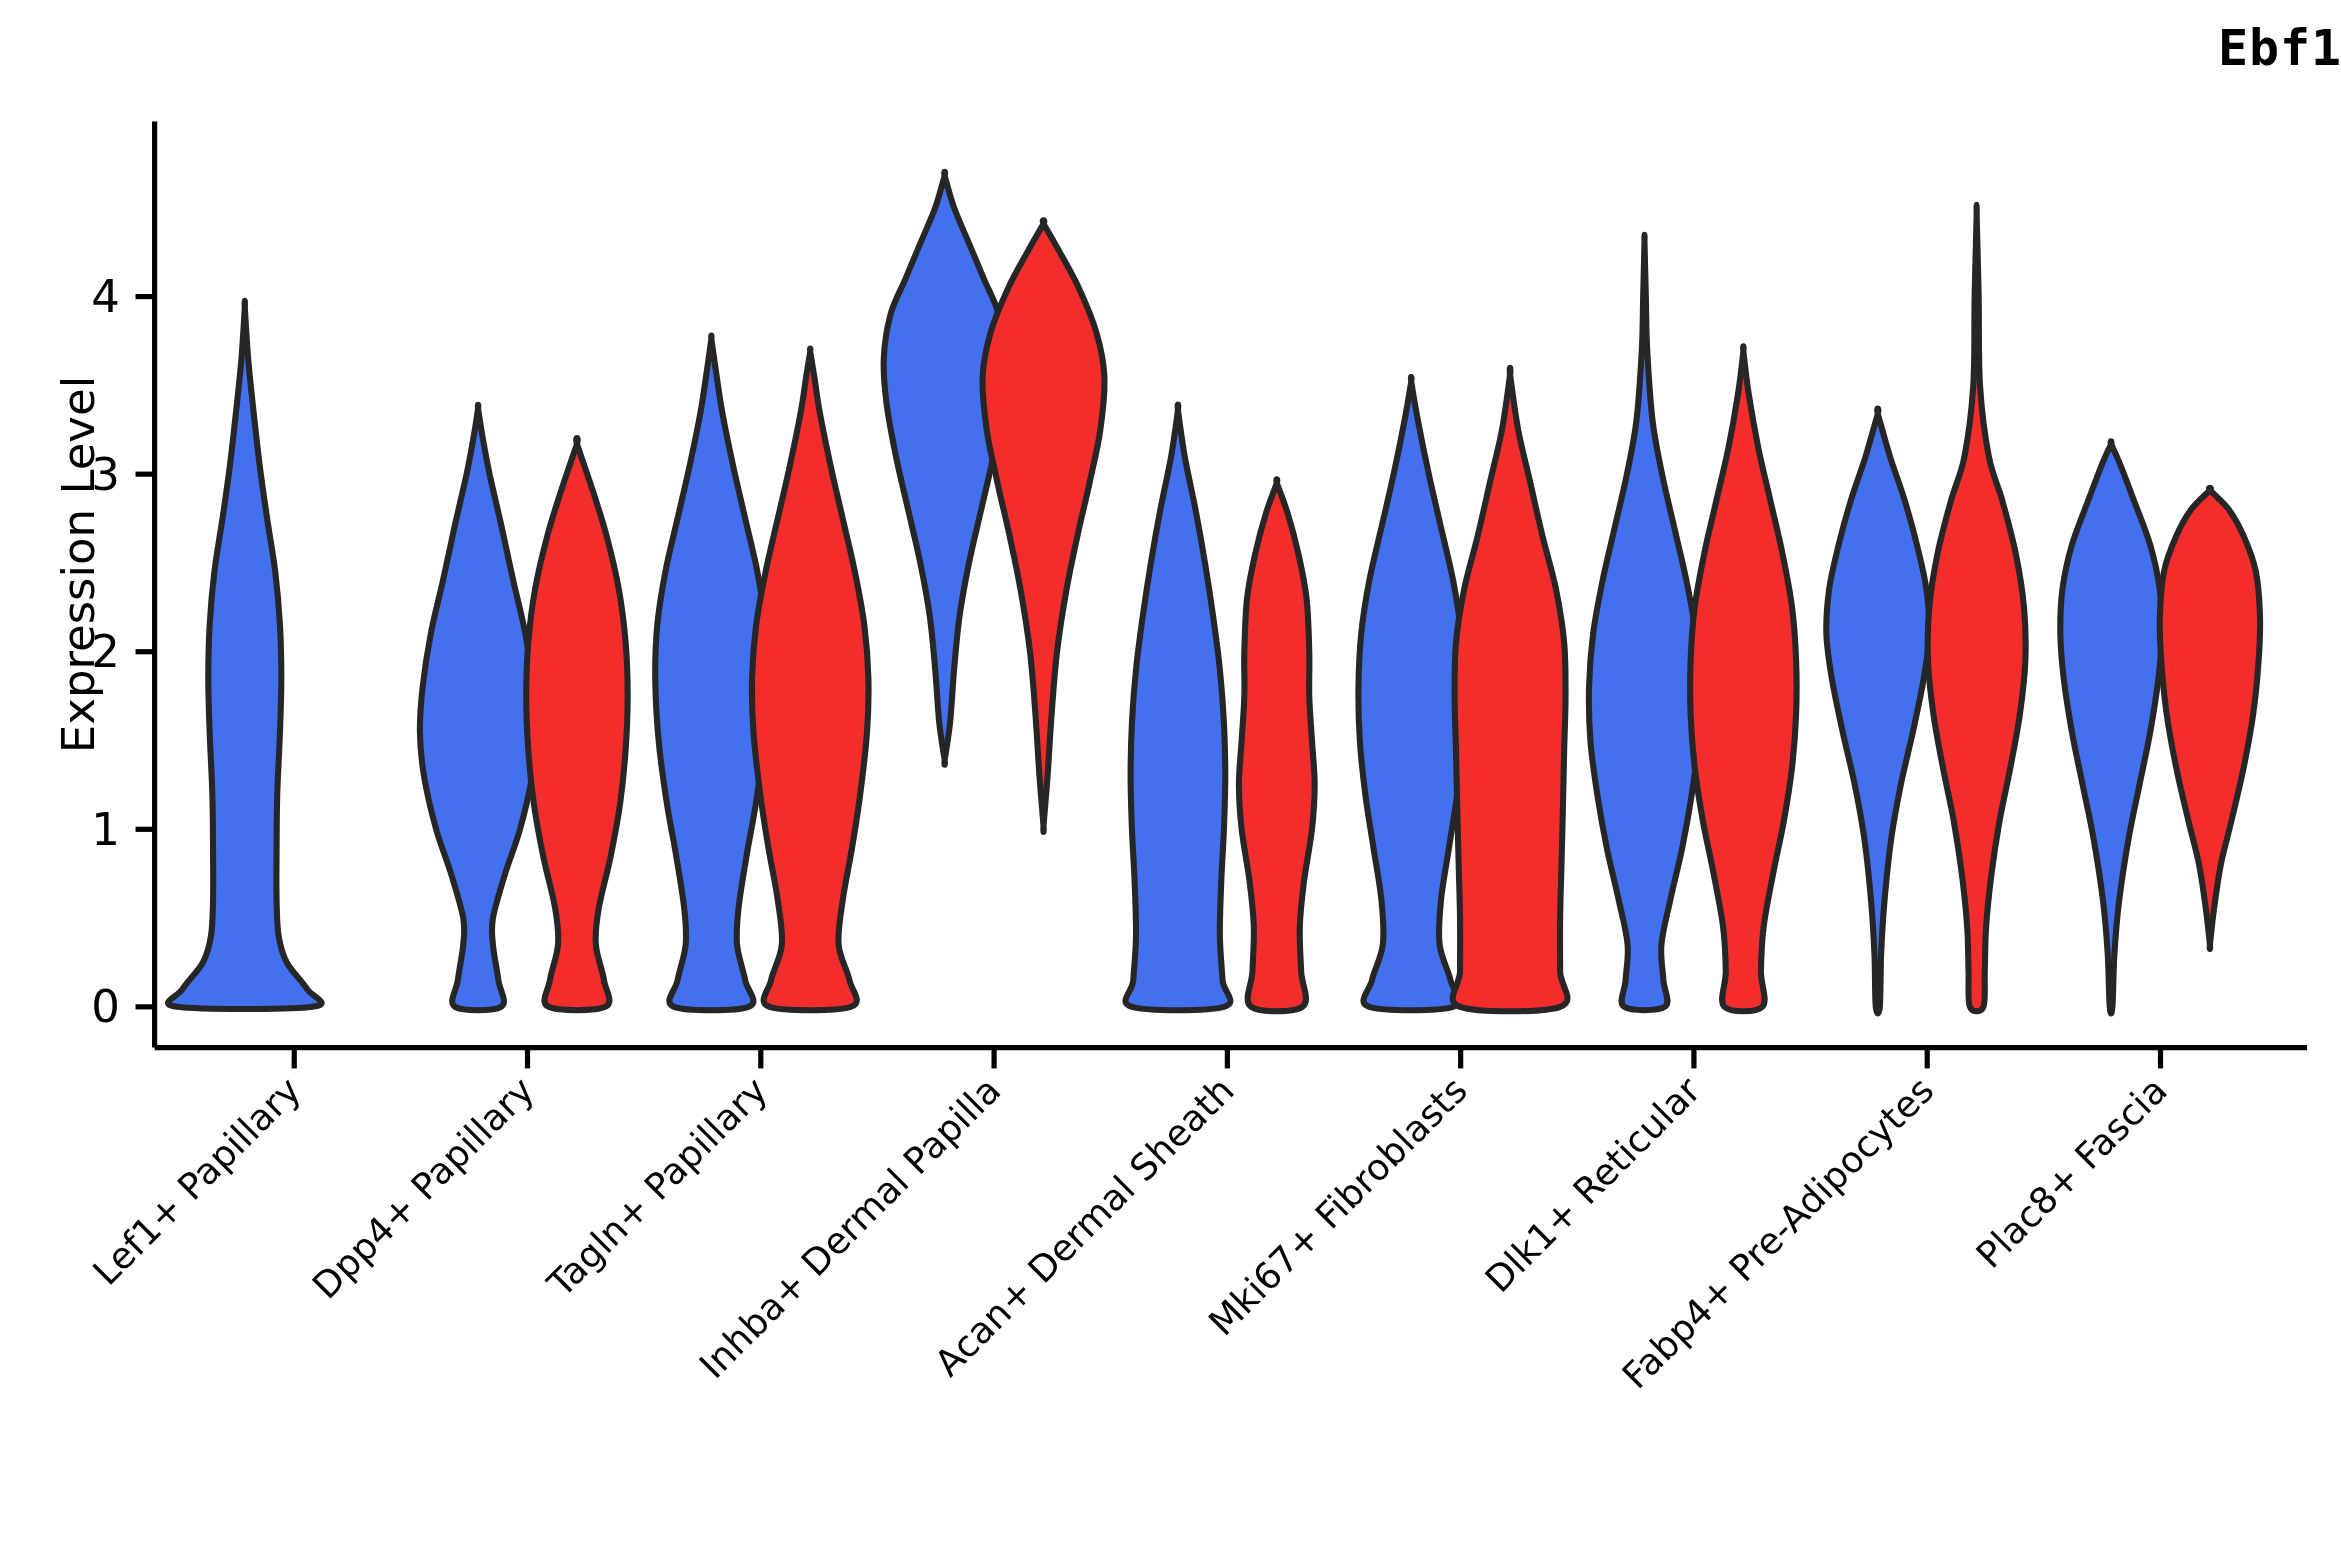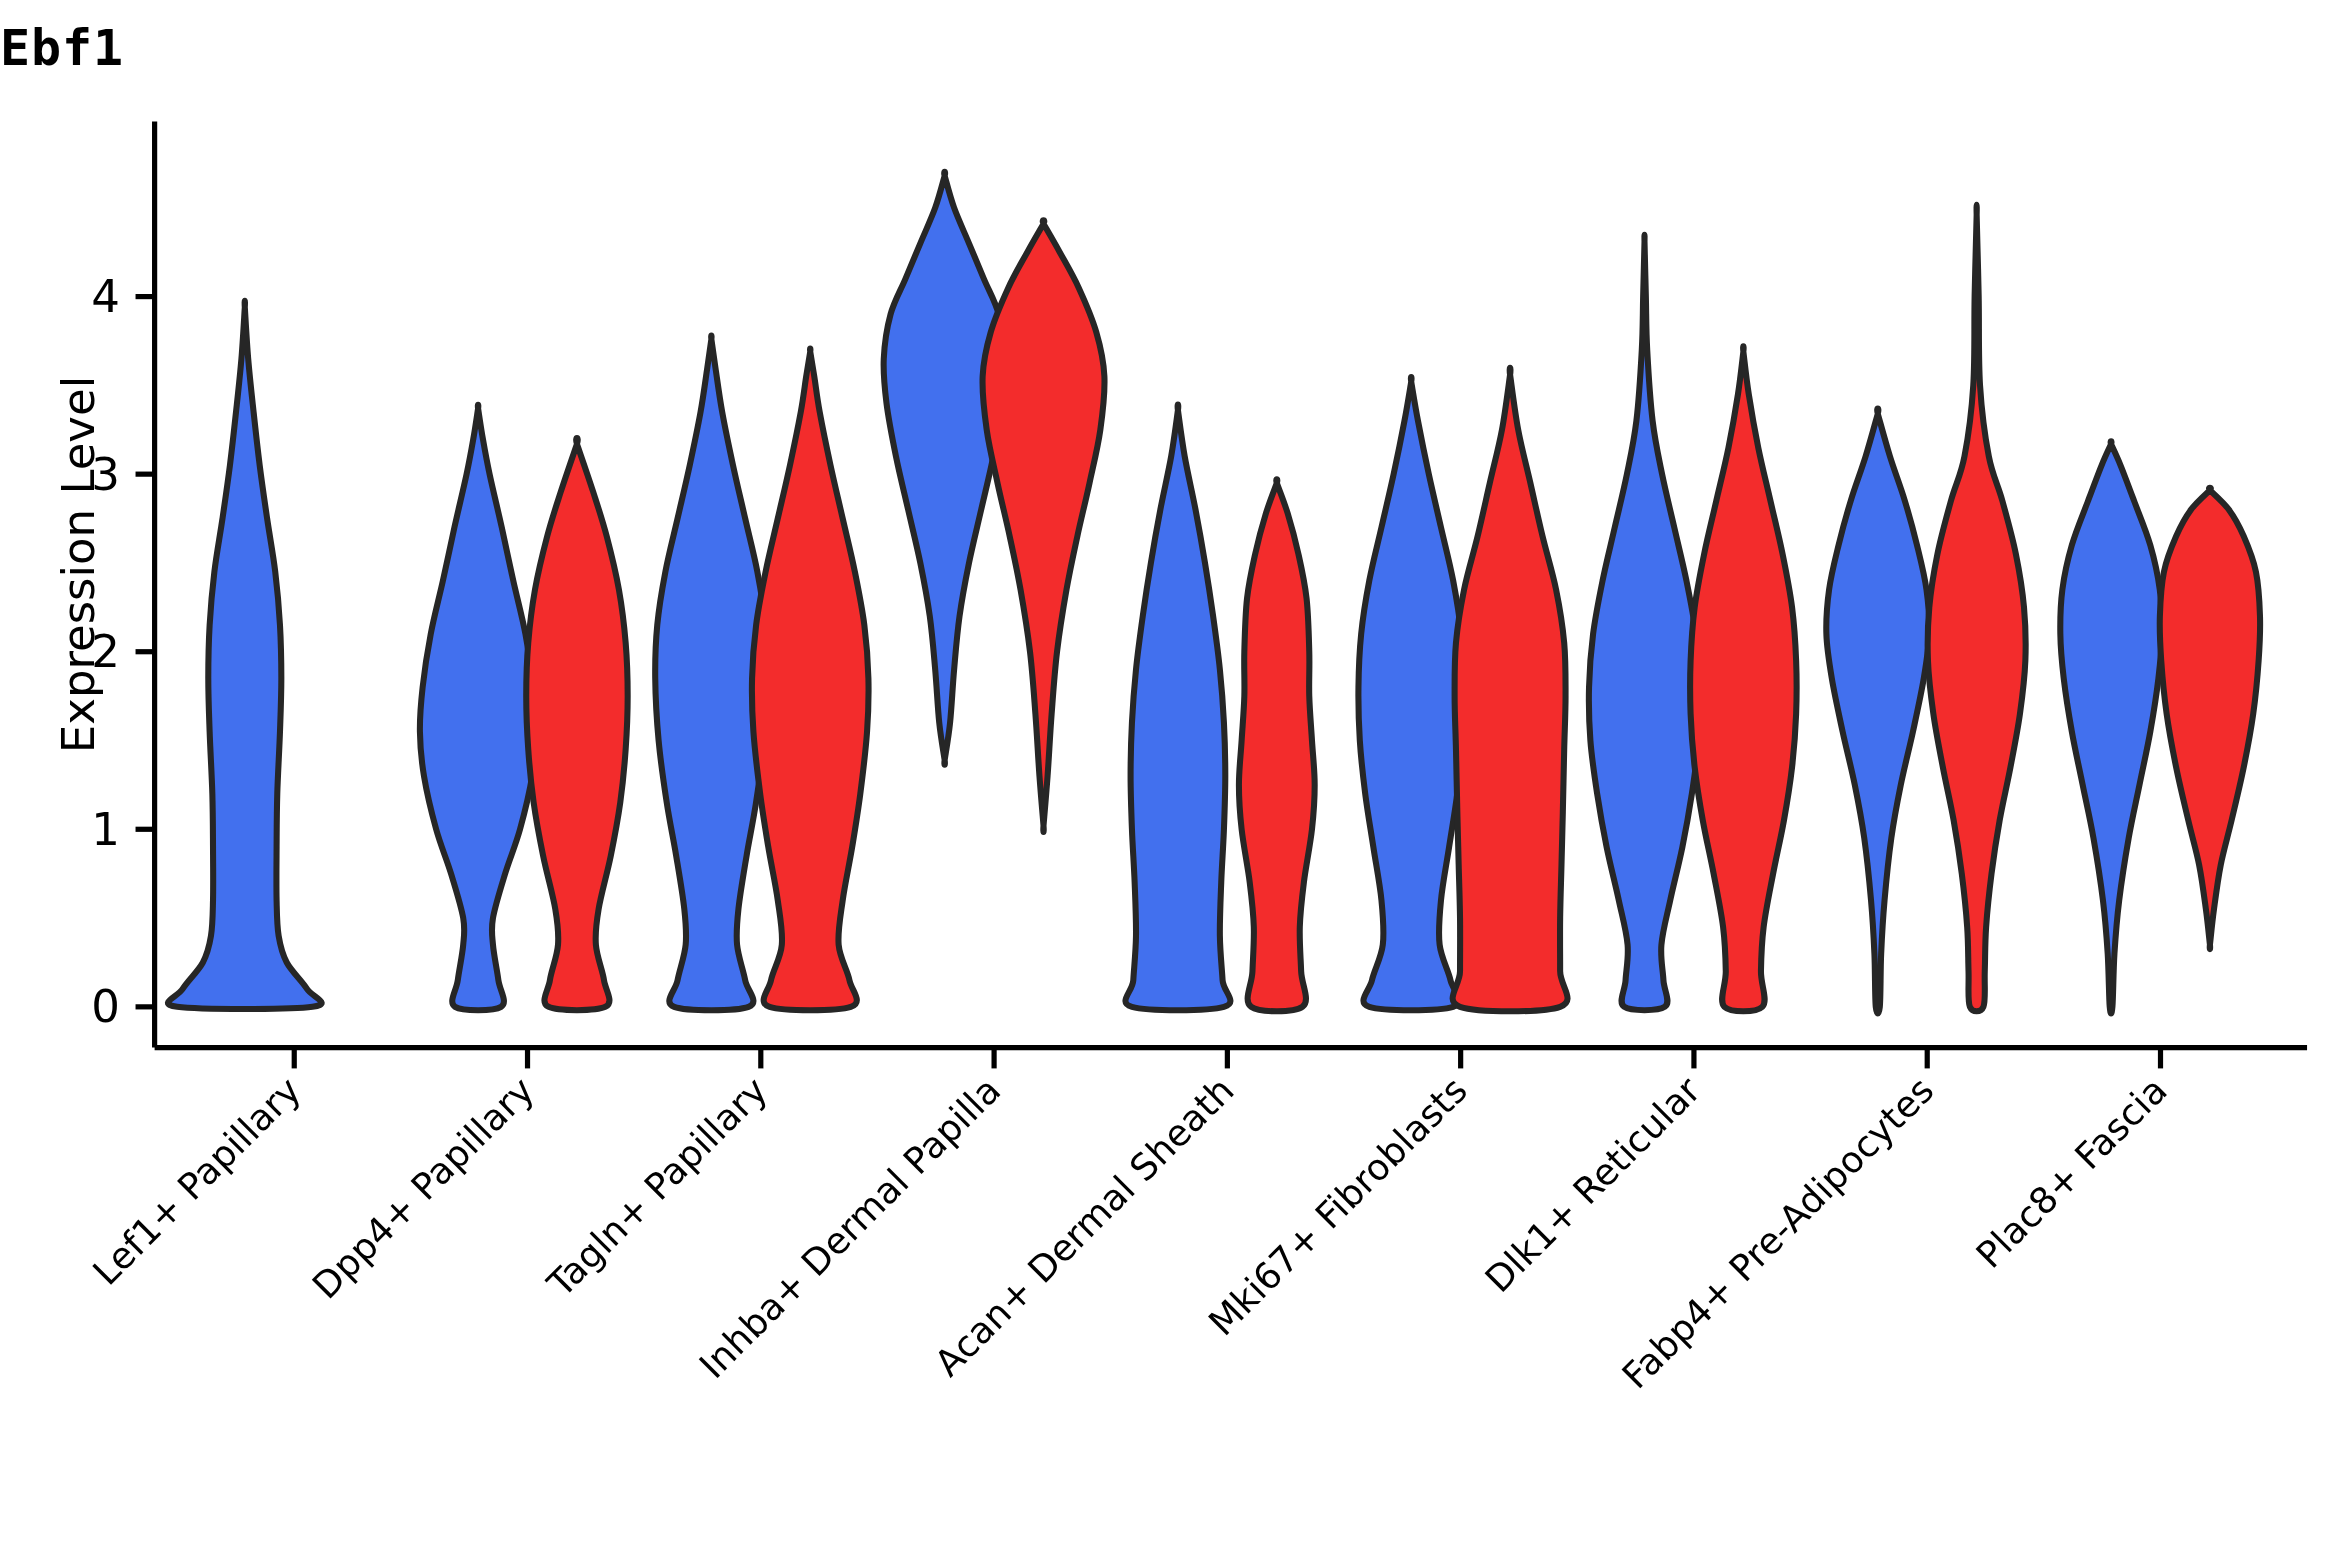--- a/index.html
+++ b/index.html
@@ -1,20 +1,20 @@
 <!DOCTYPE html>
 <html style="font-size:14px"><head>
 <meta charset="utf-8">
 <style>
   html,body{margin:0;padding:0;background:#ffffff;}
   body{width:2342px;height:1561px;overflow:hidden;font-family:"DejaVu Sans",sans-serif;}
   #root{position:relative;width:2342px;height:1561px;background:#fff;}
   #plot-title{
     position:absolute; left:0; top:19px; width:2342px;
-    text-align:left;
+    text-align:right;
     font-family:"DejaVu Sans Mono","Liberation Mono",monospace;
     font-weight:bold; font-size:50px; color:#000; letter-spacing:0.9px;
   }
   #ylabel{
     position:absolute; left:-269px; top:538px; width:694px;
     transform:rotate(-90deg); transform-origin:center center;
     text-align:center; font-size:45px; color:#000;
     font-family:"DejaVu Sans","Liberation Sans",sans-serif;
   }
   svg#canvas{position:absolute; left:0; top:0;}

